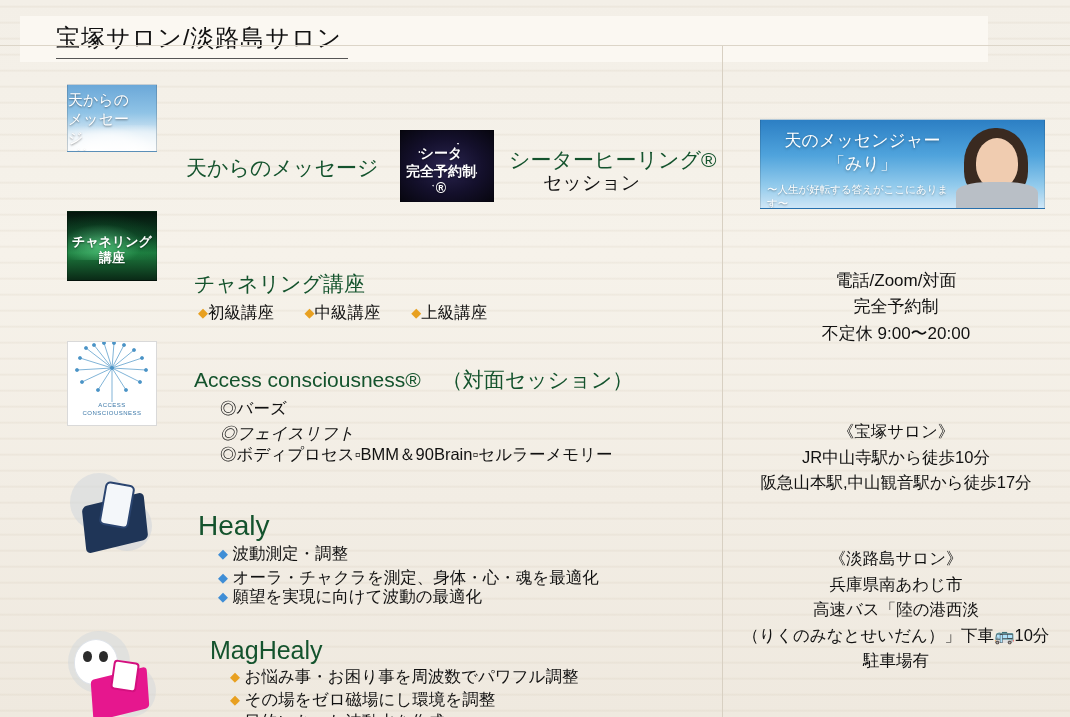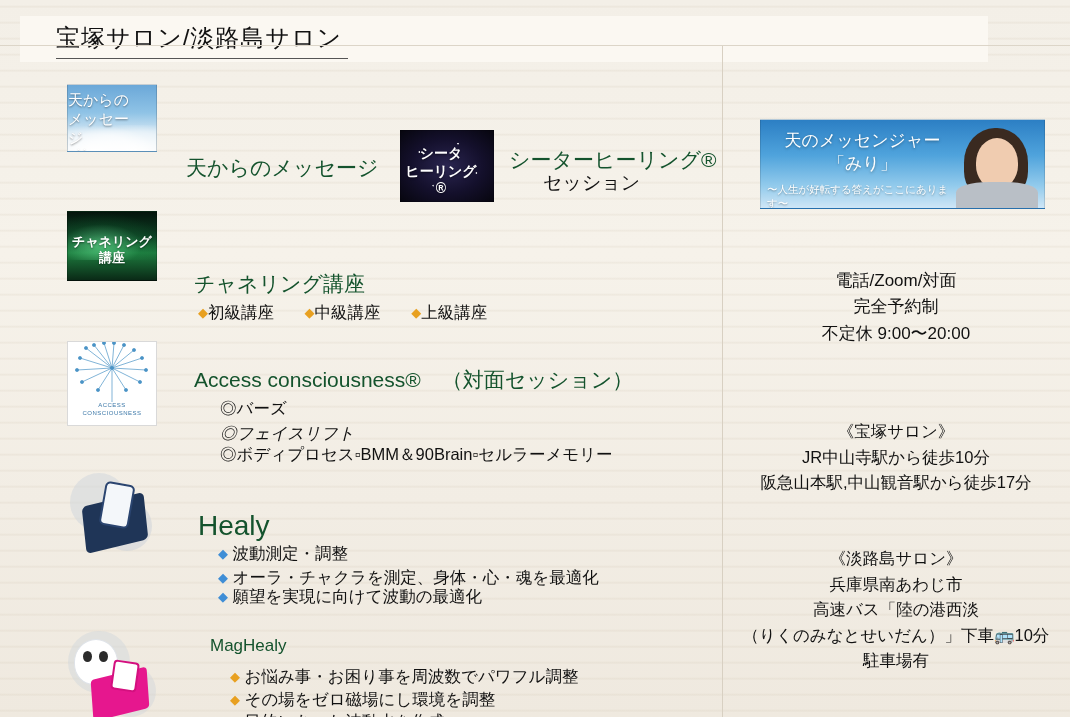--- a/index.html
+++ b/index.html
@@ -210,21 +210,21 @@
   #txt-access { left: 194px; top: 320px; font-size: 21px; }
   #row-ac1 { left: 220px; top: 352px; }
   #row-ac2 { left: 220px; top: 377px; font-style: italic; }
   #row-ac3 { left: 220px; top: 398px; }
 
   #txt-healy { left: 198px; top: 464px; font-size: 28px; }
   #row-h1 { left: 218px; top: 497px; }
   #row-h2 { left: 218px; top: 521px; }
   #row-h3 { left: 218px; top: 540px; }
 
-  #txt-mag { left: 210px; top: 590px; font-size: 17px; }
+  #txt-mag { left: 210px; top: 590px; font-size: 25px; }
   #row-m1 { left: 230px; top: 620px; }
   #row-m2 { left: 230px; top: 643px; }
   #row-m3 { left: 230px; top: 665px; }
 
   
   .right { position: absolute; left: 722px; top: 46px; width: 416px; height: 671px; }
 
   #banner {
     position: absolute; left: 38px; top: 73px; width: 285px; height: 90px;
     background: linear-gradient(180deg, #2c7fc4 0%, #4fa3dc 40%, #93cbec 75%, #cfe6f6 100%);
@@ -289,21 +289,21 @@
       <div>天からの</div>
       <div>メッセージ</div>
       <div class="sub">miri</div>
     </div>
   </div>
   <div class="l-title" id="txt-msg">天からのメッセージ</div>
 
   <div class="thumb" id="thumb-theta">
     <div class="thumb-label">
       <div>シータ</div>
-      <div>ヒーリング®</div>
+      <div>完全予約制®</div>
     </div>
   </div>
   <div class="l-title" id="txt-theta-1">シーターヒーリング®</div>
   <div class="l-sub" id="txt-theta-2">セッション</div>
 
   <div class="thumb" id="thumb-channel">
     <div class="thumb-label">
       <div>チャネリング</div>
       <div>講座</div>
     </div>

